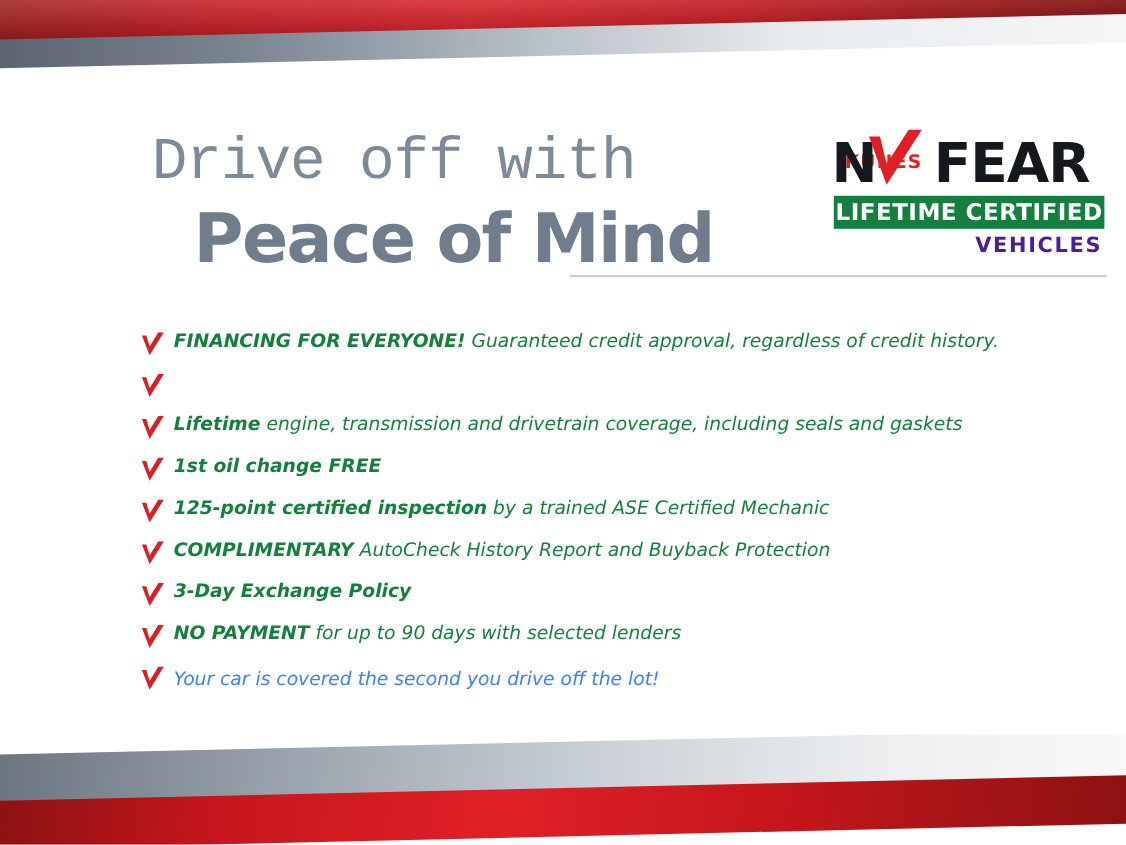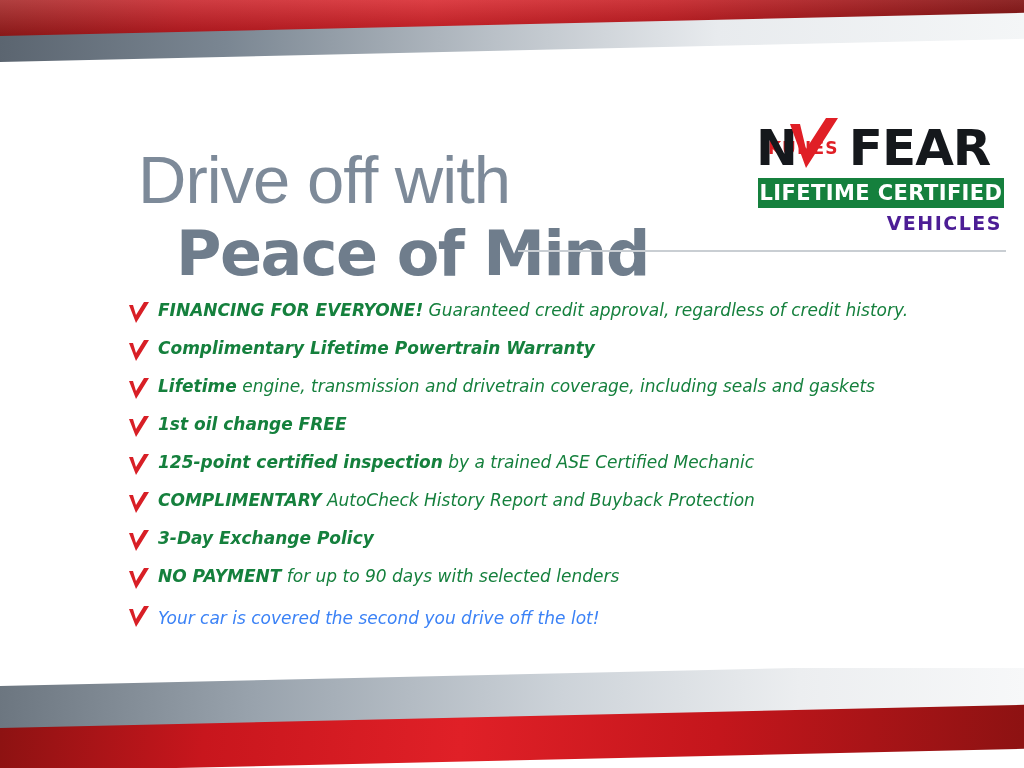--- a/index.html
+++ b/index.html
@@ -104,28 +104,27 @@
   }
 
   
   .headline {
     position: absolute;
     left: 138px;
     top: 122px;
     width: 620px;
   }
   .headline-line1 {
-    font-family: Liberation Sans, sans-serif;
-    font-size: 67px;
+    font-family: Liberation Mono, monospace;
+    font-size: 54px;
     font-weight: 400;
     color: #7d8a99;
     letter-spacing: -1px;
     line-height: 1.0;
     white-space: nowrap;
-    margin-top: 24px;
   }
   .headline-line2 {
     font-family: "DejaVu Sans", sans-serif;
     font-size: 62px;
     font-weight: 700;
     color: #6f7d8c;
     letter-spacing: -1.5px;
     line-height: 1.05;
     margin-top: 8px;
     margin-left: 38px;
@@ -288,21 +287,20 @@
       </span>
       <span class="benefit-text"><b>FINANCING FOR EVERYONE!</b><span> Guaranteed credit approval, regardless of credit history.</span></span>
     </div>
 
     <div class="benefit">
       <span class="benefit-check">
         <svg width="22" height="22" viewBox="0 0 22 22">
             <path d="M1 3 L8 21 L21 0 L16 0 L8 13 L5 3 Z" fill="#d81f26"></path>
           </svg>
       </span>
-      <span class="benefit-text"><b>Complimentary Lifetime Powertrain Warranty</b><span></span></span>
     </div>
 
     <div class="benefit">
       <span class="benefit-check">
         <svg width="22" height="22" viewBox="0 0 22 22">
             <path d="M1 3 L8 21 L21 0 L16 0 L8 13 L5 3 Z" fill="#d81f26"></path>
           </svg>
       </span>
       <span class="benefit-text"><b>Lifetime</b><span> engine, transmission and drivetrain coverage, including seals and gaskets</span></span>
     </div>

